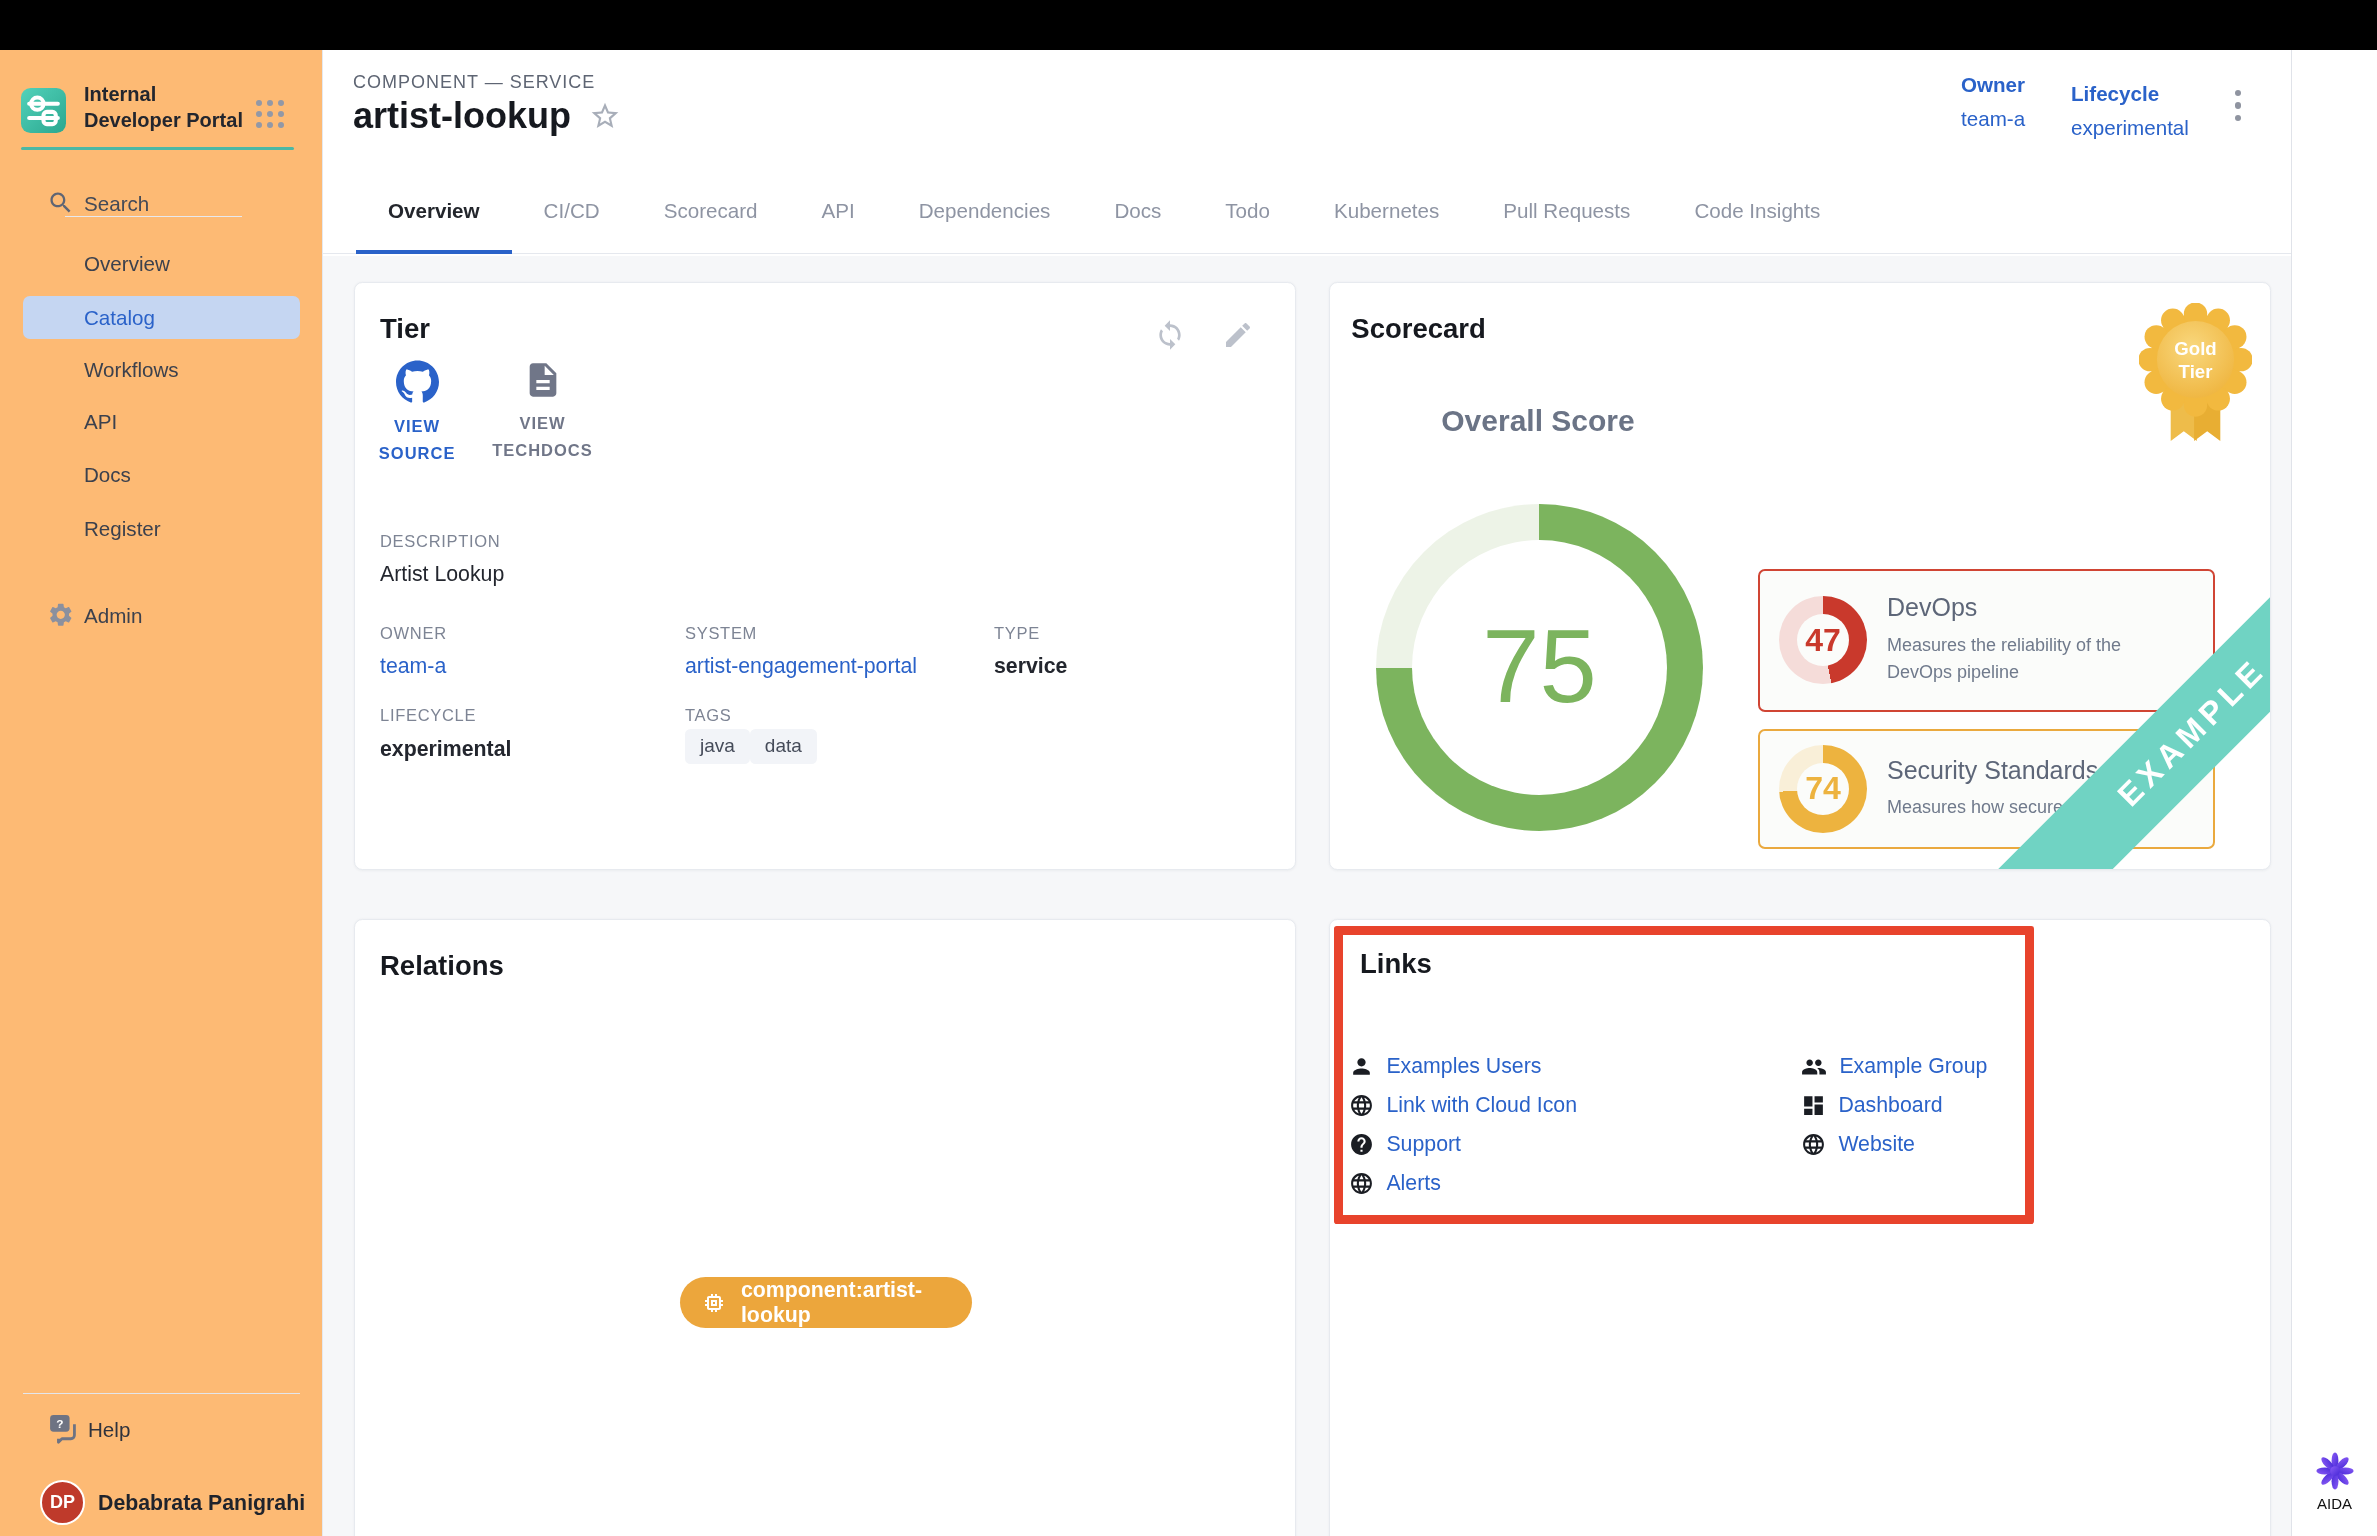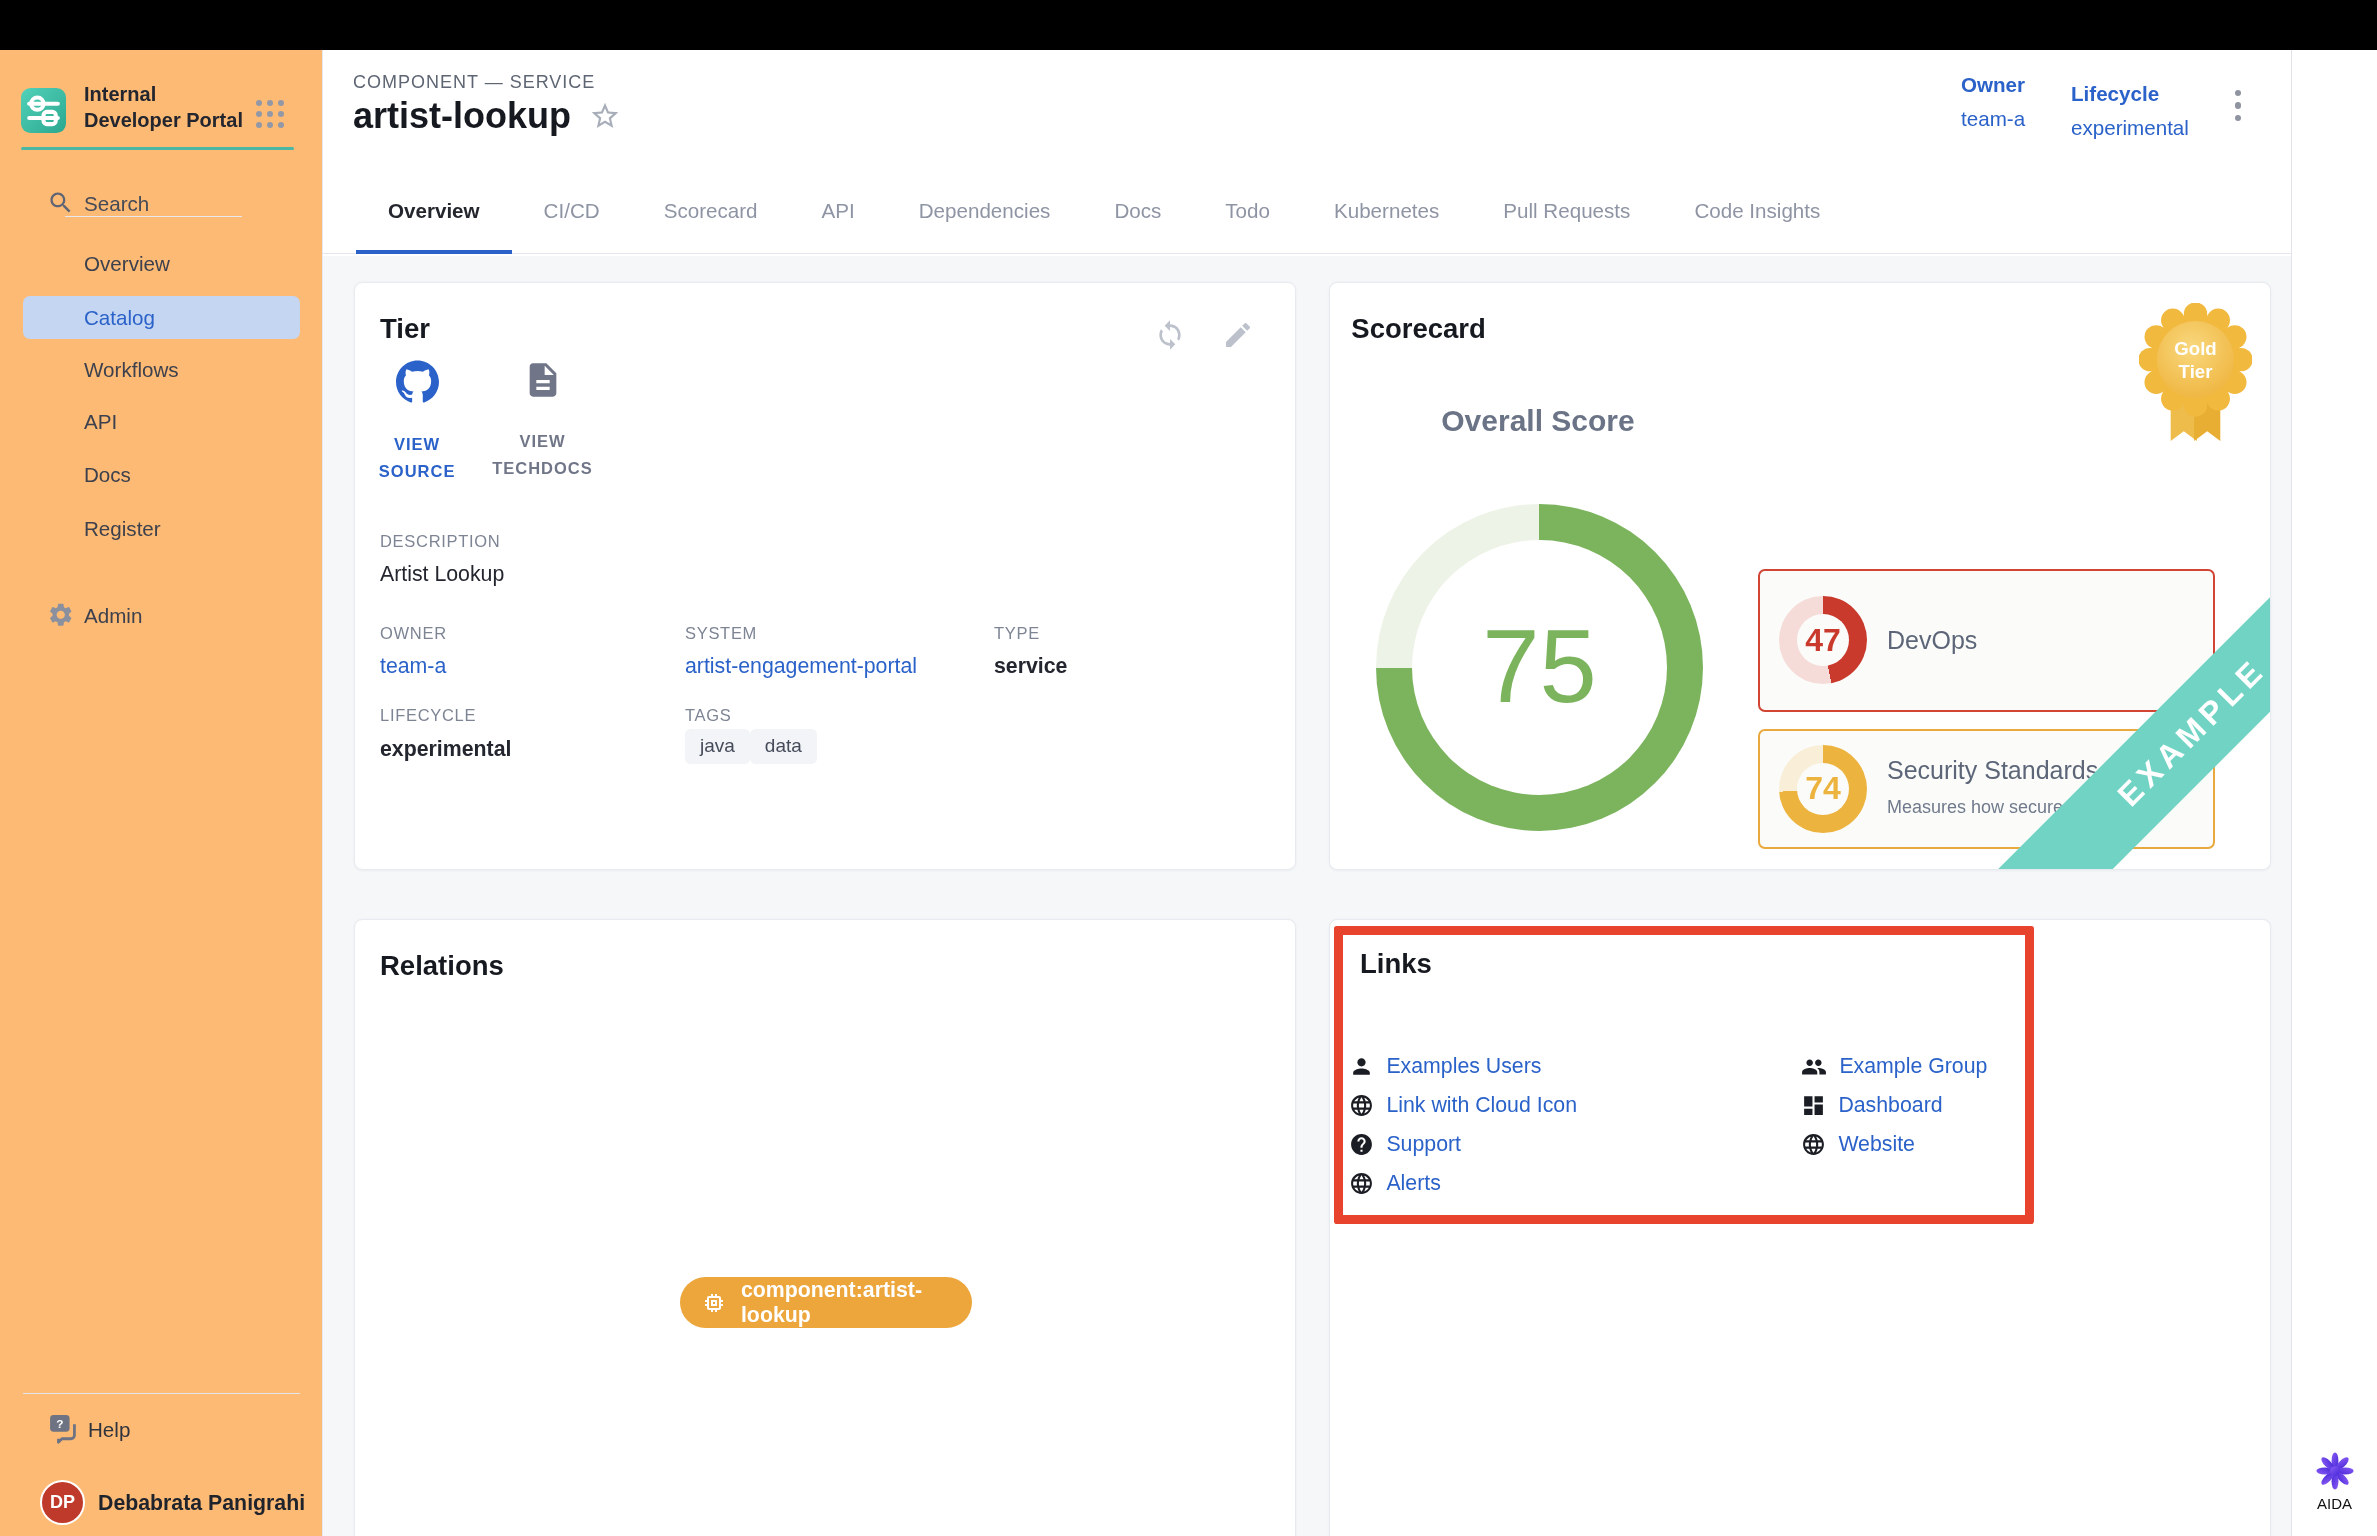--- a/index.html
+++ b/index.html
@@ -48,21 +48,21 @@
   .tab.active::after { content:""; position:absolute; left:0; right:0; bottom:-1.4px; height:4.8px; background:#2a62c9; }
 
   .content { position:absolute; left:0; top:206px; width:100%; height:1282px; background:#f6f7f9; overflow:hidden; }
   .card { position:absolute; background:#fff; border:0.7px solid #e7eaef; border-radius:8.3px; box-shadow:0 0.7px 2.8px rgba(20,30,50,.05); }
   .card-title { position:absolute; left:25px; top:30px; font-size:27.5px; font-weight:700; color:#16191f; }
 
   
   .about { left:31px; top:25.5px; width:942px; height:588px; }
   .card-actions { position:absolute; right:41px; top:36px; display:flex; gap:36px; }
   .src-block { position:absolute; top:77px; text-align:center; }
-  .src-block .lbl { margin-top:28px; font-size:16.5px; font-weight:700; letter-spacing:1px; line-height:27.5px; }
+  .src-block .lbl { margin-top:10px; font-size:16.5px; font-weight:700; letter-spacing:1px; line-height:27.5px; }
   .blue { color:#2a62c9; }
   .fld-label { position:absolute; font-size:16.5px; letter-spacing:0.7px; color:#7d8494; font-weight:500; }
   .fld-value { position:absolute; font-size:21.3px; color:#23262e; }
   .fld-link { color:#2a62c9; cursor:pointer; }
   .chips { position:absolute; left:330px; top:446px; display:flex; }
   .chip-tag { background:#f2f4f8; border-radius:5.5px; padding:6.9px 15px; font-size:19px; color:#454b59; }
 
   
   .scorecard { left:1006px; top:25.5px; width:942px; height:588px; overflow:hidden; }
   .overall-label { position:absolute; left:0; top:121px; width:416px; text-align:center; font-size:30px; font-weight:700; color:#6b7486; }
@@ -272,20 +272,21 @@
 
 
         <div class="sc-item" style="top: 286px; height: 143px; border-color: rgb(208, 69, 52);">
           <div class="gauge" style="background: conic-gradient(rgb(201, 57, 44) 0deg, rgb(201, 57, 44) 169.2deg, rgb(245, 220, 217) 169.2deg, rgb(245, 220, 217) 360deg);">
             <div class="hole" style="color: rgb(201, 57, 44);">
                 <span>47</span>
               </div>
           </div>
           <div class="sc-text" style="width:303px">
             <div class="sc-name">DevOps</div>
+            <div class="sc-desc">Measures the reliability of the DevOps pipeline</div>
           </div>
         </div>
 
         <div class="sc-item" style="top: 446px; height: 120px; border-color: rgb(234, 169, 62);">
           <div class="gauge" style="background: conic-gradient(rgb(237, 179, 63) 0deg, rgb(237, 179, 63) 266.4deg, rgb(249, 239, 216) 266.4deg, rgb(249, 239, 216) 360deg);">
             <div class="hole" style="color: rgb(237, 179, 63);">
                 <span>74</span>
               </div>
           </div>
           <div class="sc-text">

